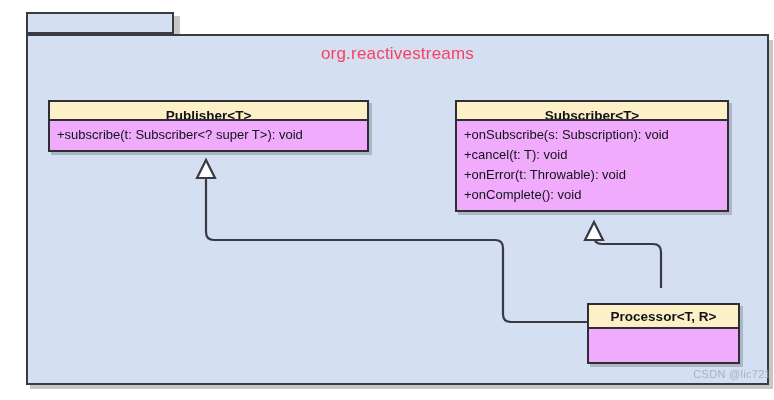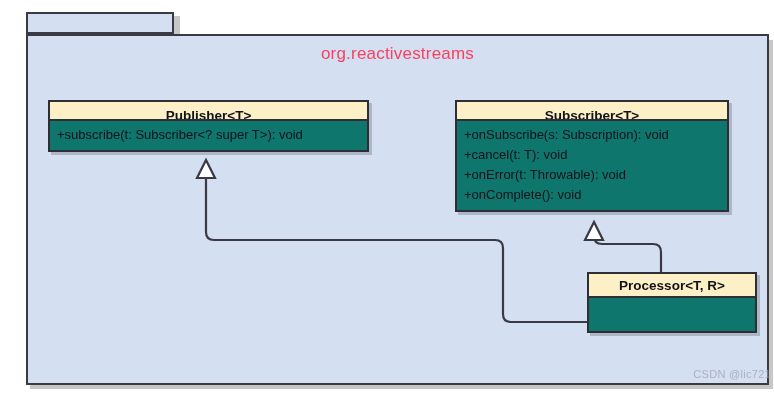--- a/index.html
+++ b/index.html
@@ -86,37 +86,37 @@
     font-weight: bold;
     color: #121218;
     border-bottom: 2px solid #2e2e34;
     background: #fdf0c6;
     box-sizing: border-box;
     white-space: nowrap;
     overflow: hidden;
   }
   .uml-body {
     padding: 4px 6px 5px 7px;
-    background: #0f766e;
+    background: #f0abfc;
   }
   .uml-member {
     font-size: 13px;
     line-height: 20px;
     color: #121218;
     white-space: nowrap;
   }
   .uml-body.empty {
     min-height: 24px;
   }
 
   
   #box-publisher    { left: 37px;  top: 100px; width: 321px; }
   #box-subscriber   { left: 444px; top: 100px; width: 274px; }
   #box-subscription { left: 37px;  top: 266px; width: 183px; }
-  #box-processor    { left: 576px; top: 272px; width: 170px; }
+  #box-processor    { left: 576px; top: 303px; width: 153px; }
 
   #box-processor .uml-title { height: 24px; line-height: 24px; }
 
   
   .watermark {
     position: absolute;
     right: 14px;
     bottom: 20px;
     font-size: 11px;
     color: #9aa3b0;

